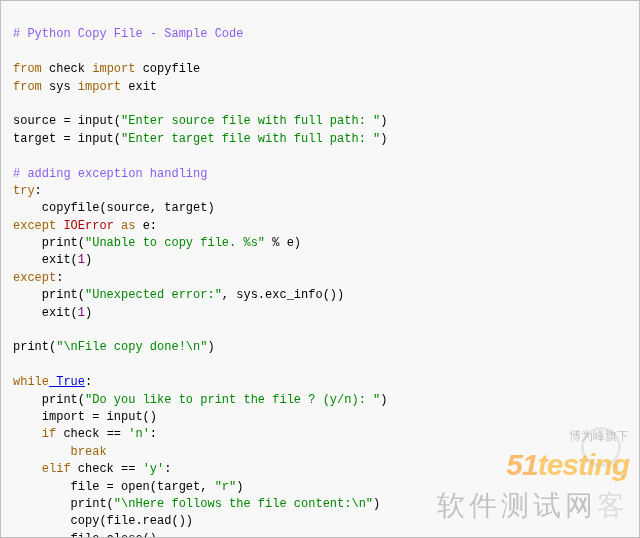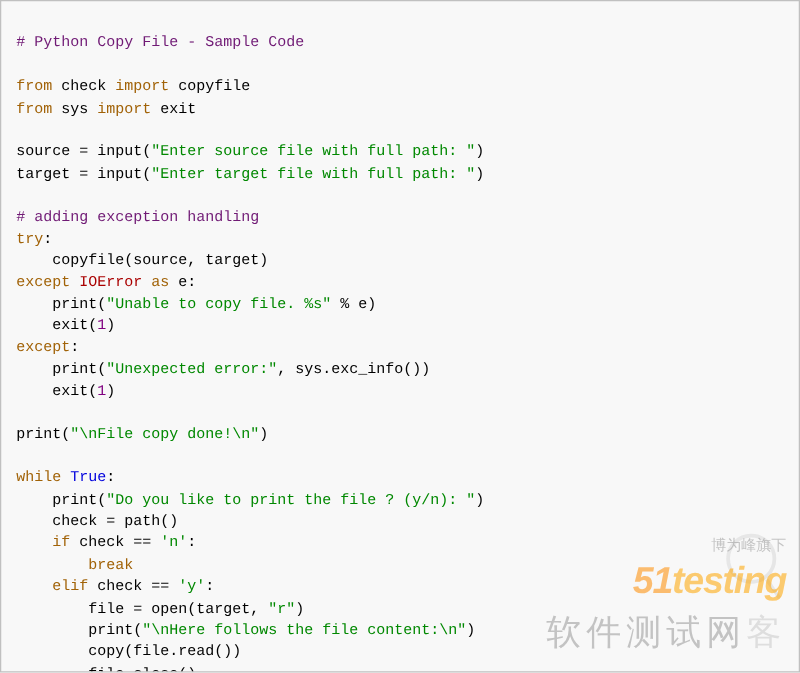--- a/index.html
+++ b/index.html
@@ -9,23 +9,23 @@
       background: #f8f8f8;
       font-family: "Courier New", Consolas, monospace;
       font-size: 12px;
       line-height: 1.45;
       padding: 8px 12px;
       border: 1px solid #c0c0c0;
       position: relative;
       overflow: hidden;
     }
     .code { white-space: pre; }
-    .comment { color: #701a75; }
+    .comment { color: #8b5cf6; }
     .kw { color: #a16207; }
-    .kw2 { color: #0000dd; }
+    .kw2 { color: #0000dd; text-decoration: underline; }
     .str { color: #008800; }
     .num { color: #800080; }
     .exc { color: #aa0000; }
     .watermark {
       position: absolute;
       right: 10px;
       bottom: 10px;
       text-align: right;
       font-family: "Microsoft YaHei", Arial, sans-serif;
       opacity: 0.55;
@@ -90,21 +90,21 @@
 <span>    print(</span><span class="str">"Unable to copy file. %s"</span><span> % e)</span>
 <span>    exit(</span><span class="num">1</span><span>)</span>
 <span class="kw">except</span><span>:</span>
 <span>    print(</span><span class="str">"Unexpected error:"</span><span>, sys.exc_info())</span>
 <span>    exit(</span><span class="num">1</span><span>)</span>
 
 <span>print(</span><span class="str">"\nFile copy done!\n"</span><span>)</span>
 
 <span class="kw">while</span><span class="kw2"> True</span><span>:</span>
 <span>    print(</span><span class="str">"Do you like to print the file ? (y/n): "</span><span>)</span>
-<span>    check = path()</span>
+<span>    import = input()</span>
 <span class="kw">    if</span><span> check == </span><span class="str">'n'</span><span>:</span>
 <span class="kw">        break</span>
 <span class="kw">    elif</span><span> check == </span><span class="str">'y'</span><span>:</span>
 <span>        file = open(target, </span><span class="str">"r"</span><span>)</span>
 <span>        print(</span><span class="str">"\nHere follows the file content:\n"</span><span>)</span>
 <span>        copy(file.read())</span>
 <span>        file.close()</span>
 
 
 

